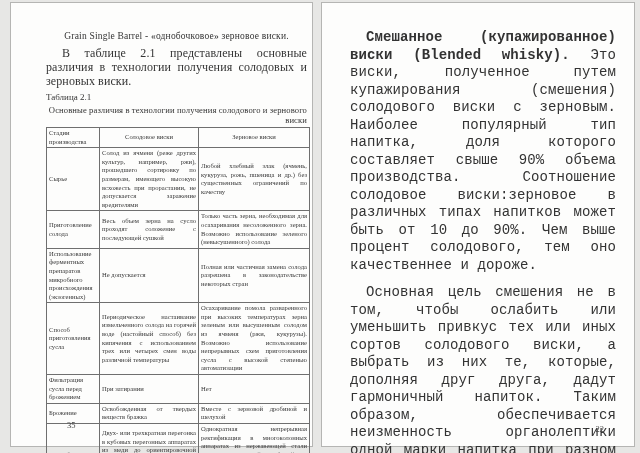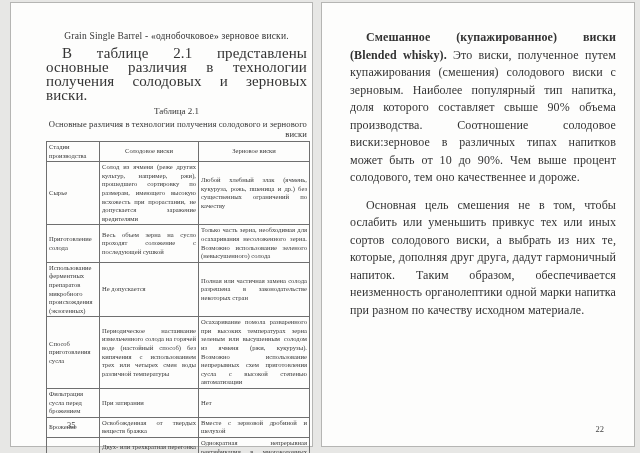--- a/index.html
+++ b/index.html
@@ -27,28 +27,28 @@
   
   .lp-content { padding: 26px 5px 0 35px; }
   .lp-heading {
     text-align: center;
     font-size: 9.5px;
     line-height: 15px;
     letter-spacing: 0.2px;
   }
   .lp-intro {
     margin-top: 2px;
-    font-size: 15px;
+    font-size: 12px;
     line-height: 14px;
     text-align: justify;
     text-indent: 16px;
     letter-spacing: 0.1px;
   }
   .lp-table-label {
-    text-align: center;
+    text-align: left;
     font-size: 9px;
     margin-top: 4px;
   }
   .lp-table-title {
     text-align: right;
     font-size: 8.6px;
     margin-top: 3px;
     margin-bottom: 2px;
     letter-spacing: 0.1px;
   }
@@ -78,25 +78,26 @@
     position: absolute;
     font-size: 8.5px;
     color: #444;
   }
   .pn-left  { left: 56px;  bottom: 16px; }
   .pn-right { right: 30px; bottom: 12px; }
 
   
   .rp-content { padding: 26px 18px 0 28px; }
   .rp-para {
-    font-size: 12px;
+    font-size: 14px;
     line-height: 17.5px;
     text-align: justify;
     text-indent: 16px;
     letter-spacing: 0.1px;
+    font-family: Liberation Mono, monospace;
   }
   .rp-para + .rp-para { margin-top: 10px; }
   .bold { font-weight: bold; }
 </style>
 </head>
 <body>
 
 <div class="spread">
 
   <div class="page page-left">

